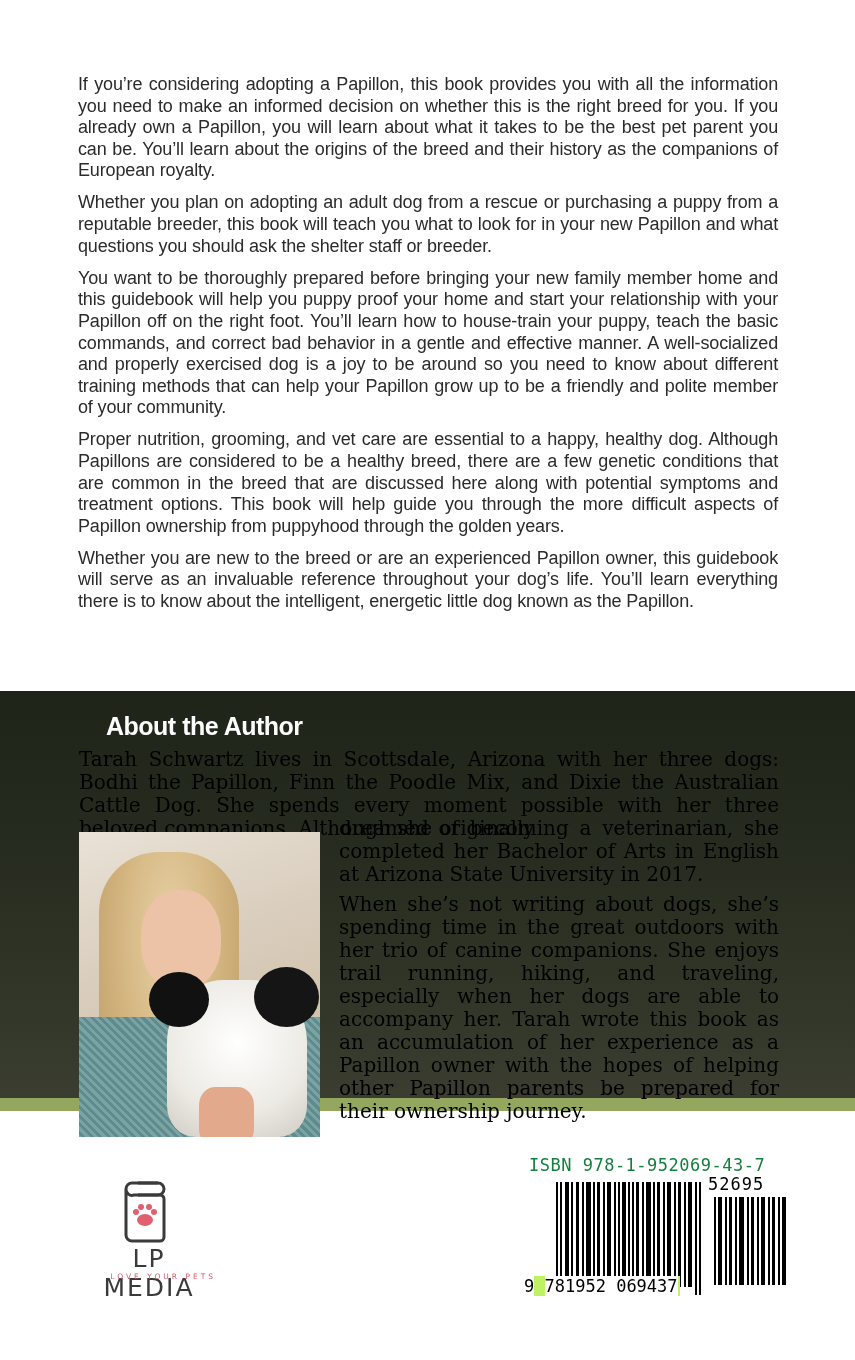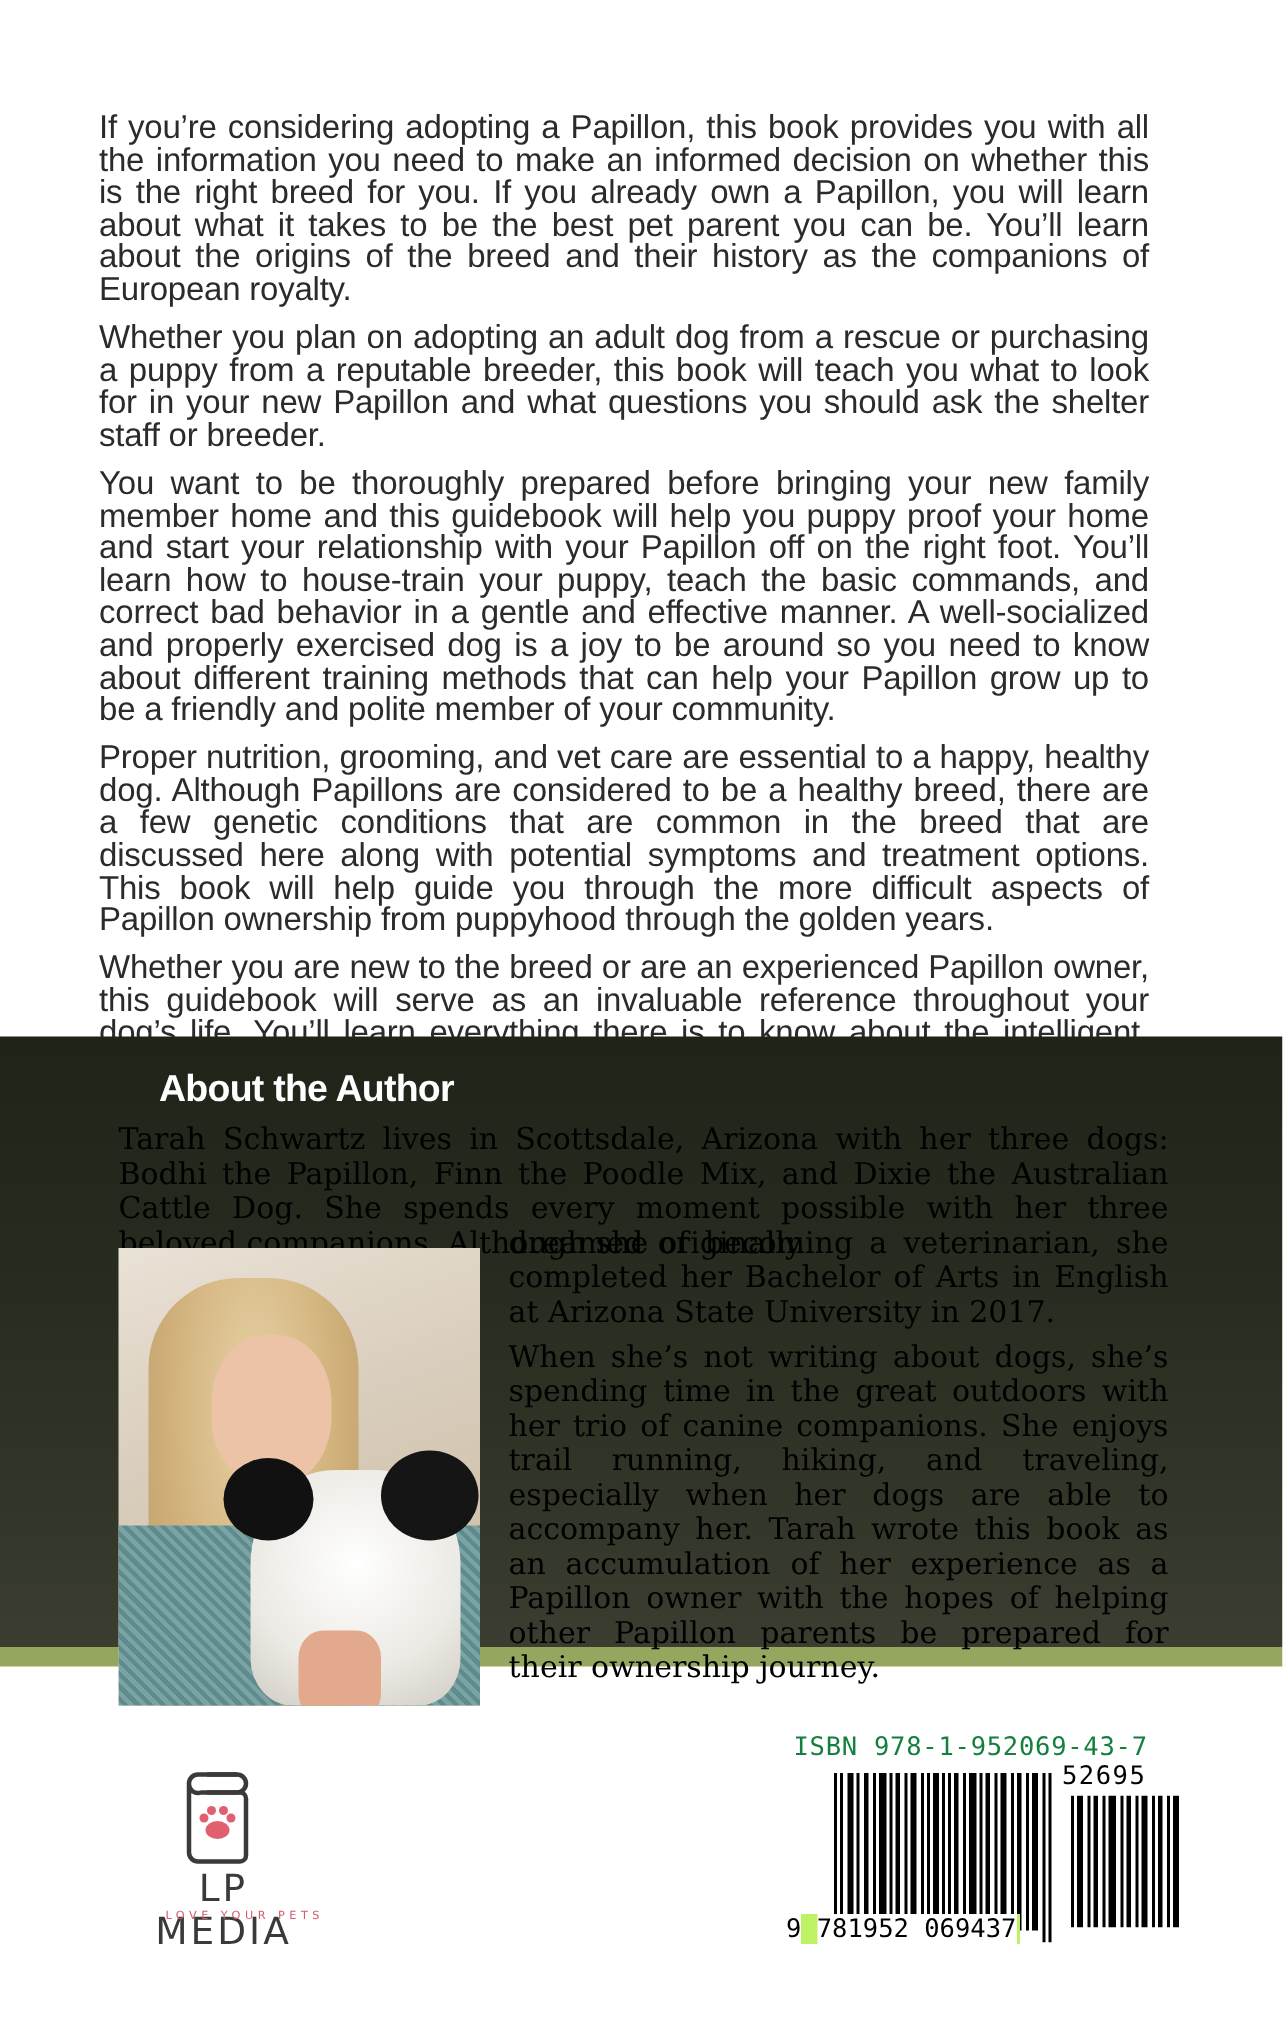--- a/index.html
+++ b/index.html
@@ -1,19 +1,19 @@
 <!DOCTYPE html>
 <html><head>
 <meta charset="utf-8">
 <style>
   * { box-sizing: border-box; margin: 0; padding: 0; }
   html, body { width: 855px; height: 1360px; background: #ffffff; overflow: hidden; }
   body { position: relative; }
-  .blurb { position: absolute; left: 66px; top: 74px; width: 700px;
-    font-family: "Liberation Sans", sans-serif; font-size: 22px; line-height: 21.6px;
+  .blurb { position: absolute; left: 78px; top: 74px; width: 700px;
+    font-family: "Liberation Sans", sans-serif; font-size: 18px; line-height: 21.6px;
     color: #2b2b2b; text-align: justify; letter-spacing: -0.15px; }
   .blurb p { margin-bottom: 10.5px; }
   .author-band { position: absolute; left: 0; top: 691px; width: 855px; height: 407px;
     background: linear-gradient(to bottom, #1e2418 0%, #262c1f 40%, #3a3d2f 100%); }
   .green-stripe { position: absolute; left: 0; top: 1098px; width: 855px; height: 13px; background: #95a65f; }
   .author-title { position: absolute; left: 79px; top: 712px;
     font-family: "Liberation Sans", sans-serif; font-weight: bold; font-size: 25px;
     color: #ffffff; letter-spacing: -0.5px; margin-left: 27px; }
   .author-text { font-family: "DejaVu Serif", serif; font-size: 20px; line-height: 23px;
     color: #000000; text-align: justify; }

